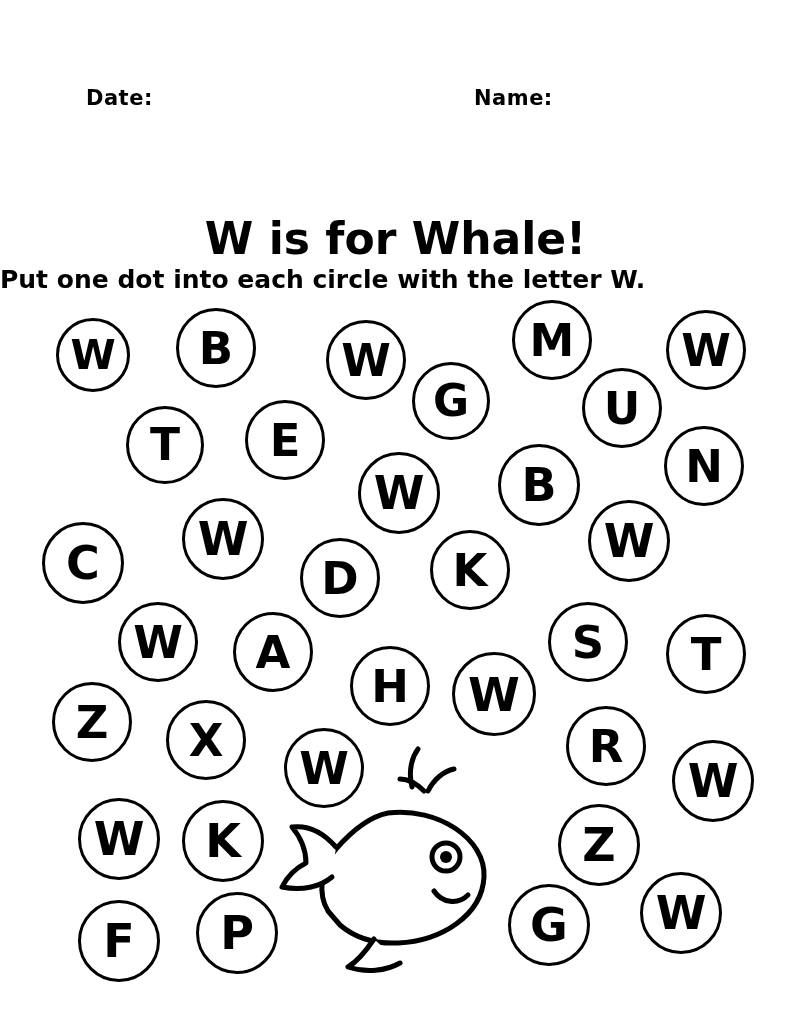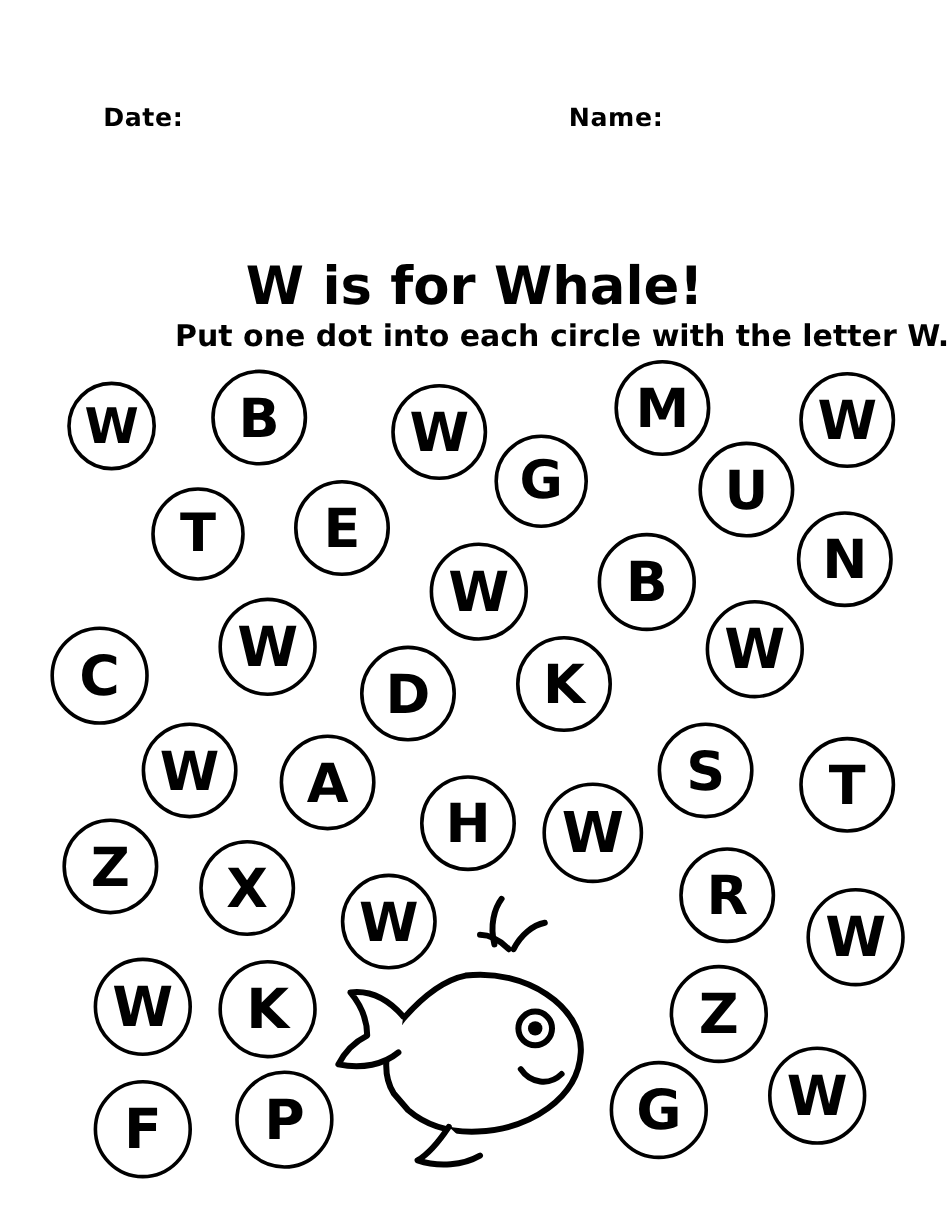--- a/index.html
+++ b/index.html
@@ -44,21 +44,21 @@
     line-height: 50px;
     color: #000000;
     letter-spacing: 0px;
     margin-top: 48px;
   }
   #worksheet-instructions {
     position: absolute;
     left: 0;
     right: 0;
     top: 240px;
-    text-align: right;
+    text-align: left;
     font-family: "DejaVu Sans", sans-serif;
     font-weight: bold;
     font-size: 25px;
     line-height: 30px;
     color: #000000;
   }
 
   
   #circle-area {
     position: absolute;

